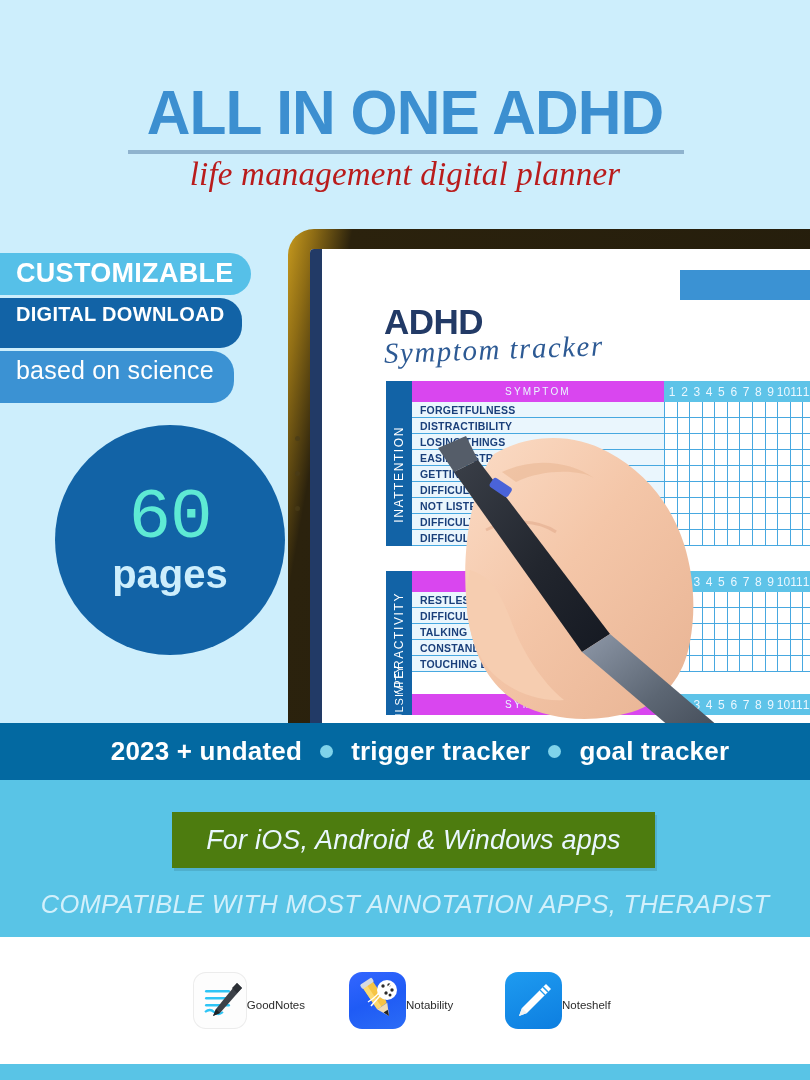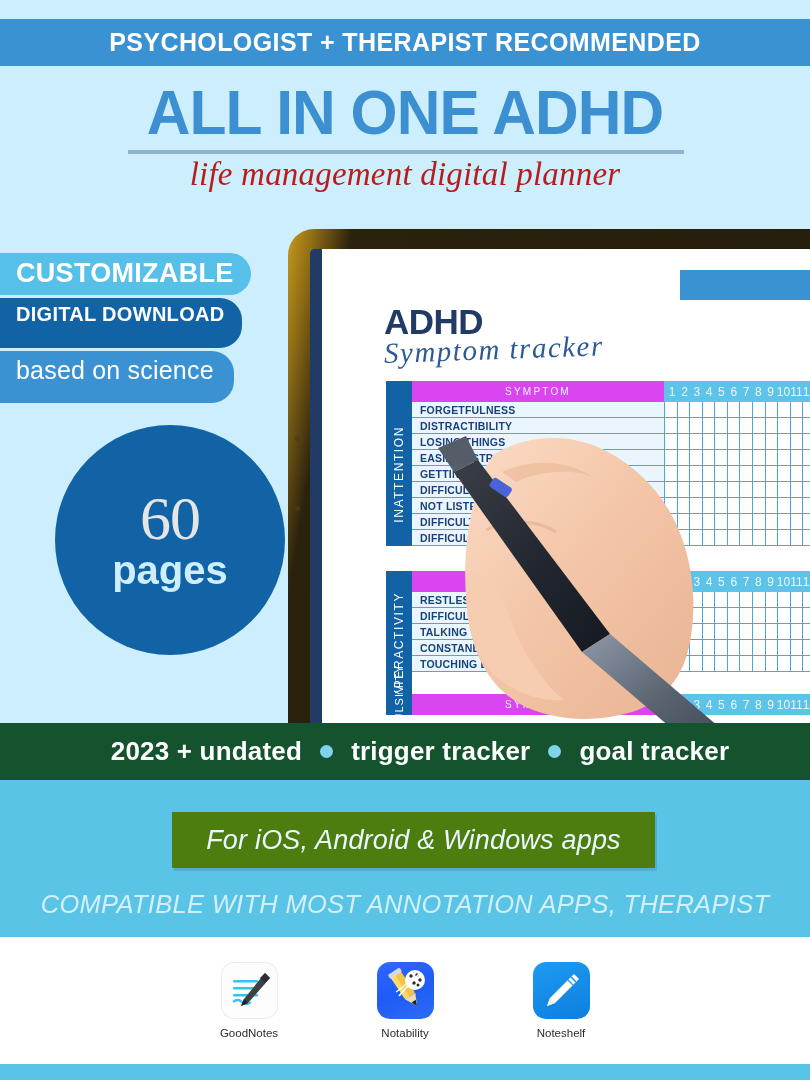--- a/index.html
+++ b/index.html
@@ -64,22 +64,22 @@
   }
   .badge-row { margin-bottom: 3px; }
 
   
   .circle {
     position: absolute; left: 55px; top: 425px; width: 230px; height: 230px;
     background: #1263a6; border-radius: 50%;
     display: flex; flex-direction: column; align-items: center; justify-content: center;
   }
   .circle-num {
-    color: #e5e5e5; font-size: 62px; line-height: 0.92; font-weight: normal;
-    font-family: Liberation Serif, serif; letter-spacing: -1px;
+    color: #5eead4; font-size: 71px; line-height: 0.92; font-weight: normal;
+    font-family: Liberation Mono, monospace; letter-spacing: -1px;
   }
   .circle-label {
     color: #cdeefc; font-size: 40px; line-height: 1; font-weight: bold;
     font-family: "Liberation Sans", sans-serif; margin-top: 2px;
   }
 
   
   .tablet {
     position: absolute; left: 288px; top: 229px; width: 560px; height: 494px;
     background: linear-gradient(100deg,#c79a1e 0%,#8f6d15 4%,#2b220d 10%,#241d0c 100%);
@@ -165,21 +165,21 @@
   .row-cells { flex: 1; display: flex; border-bottom: 1px solid #47a8e0; }
   .row-cells i { flex: 1; border-left: 1px solid #47a8e0; display: block; }
   .row-cells i:last-child { border-right: 1px solid #47a8e0; }
 
   
   .hand-wrap { position: absolute; left: 432px; top: 420px; width: 380px; height: 310px; pointer-events: none; }
 
   
   .feature-bar {
     position: absolute; left: 0; top: 723px; width: 810px; height: 57px;
-    background: #14532d; display: flex; align-items: center; justify-content: center;
+    background: #0369a1; display: flex; align-items: center; justify-content: center;
     gap: 18px;
     padding-left: 30px;
   }
   .feature-bar .f-text {
     color: #ffffff; font-size: 26px; font-weight: bold; white-space: nowrap;
     letter-spacing: 0.2px;
   }
   .f-dot { width: 13px; height: 13px; border-radius: 50%; background: #7fd3ea; display: inline-block; }
 
   
@@ -201,42 +201,39 @@
     color: #d2f0fb; font-size: 25.5px; font-style: italic; letter-spacing: 0.3px;
     white-space: nowrap;
   }
 
   
   .apps {
     position: absolute; left: 0; top: 937px; width: 810px; height: 127px;
     background: #ffffff; display: flex; align-items: center; justify-content: center;
     gap: 44px;
   }
-  .app { width: 112px; display: flex; flex-direction: column; align-items: center; }
+  .app { width: 112px; display: flex; flex-direction: row; align-items: center; }
   .app-tile {
     width: 57px; height: 57px; border-radius: 13px; position: relative; overflow: hidden;
   }
   .app-name { margin-top: 8px; font-size: 11.5px; color: #2c2c2c; white-space: nowrap; }
   .tile-goodnotes { background: #fdfdfd; box-shadow: 0 0 0 1px #ececec inset; }
   .tile-notability { background: linear-gradient(160deg,#3366ff 0%,#1f5bf5 50%,#2b6cf6 100%); }
   .tile-noteshelf { background: linear-gradient(160deg,#1e9bf0 0%,#0d7ee0 100%); }
 
   .bottom-strip {
     position: absolute; left: 0; top: 1064px; width: 810px; height: 16px;
     background: #59c4e6;
   }
 </style>
 </head>
 <body>
 
 <div class="page">
 
-  <div class="top-banner">
-    <div class="top-banner-text">PSYCHOLOGIST + THERAPIST RECOMMENDED</div>
-  </div>
 
   <div class="hero">
     <div class="hero-title">ALL IN ONE ADHD</div>
     <div class="hero-rule"></div>
     <div class="hero-sub">life management digital planner</div>
   </div>
 
   <div class="badges">
     <div class="badge-row">
       <span class="badge badge-1">CUSTOMIZABLE</span>

